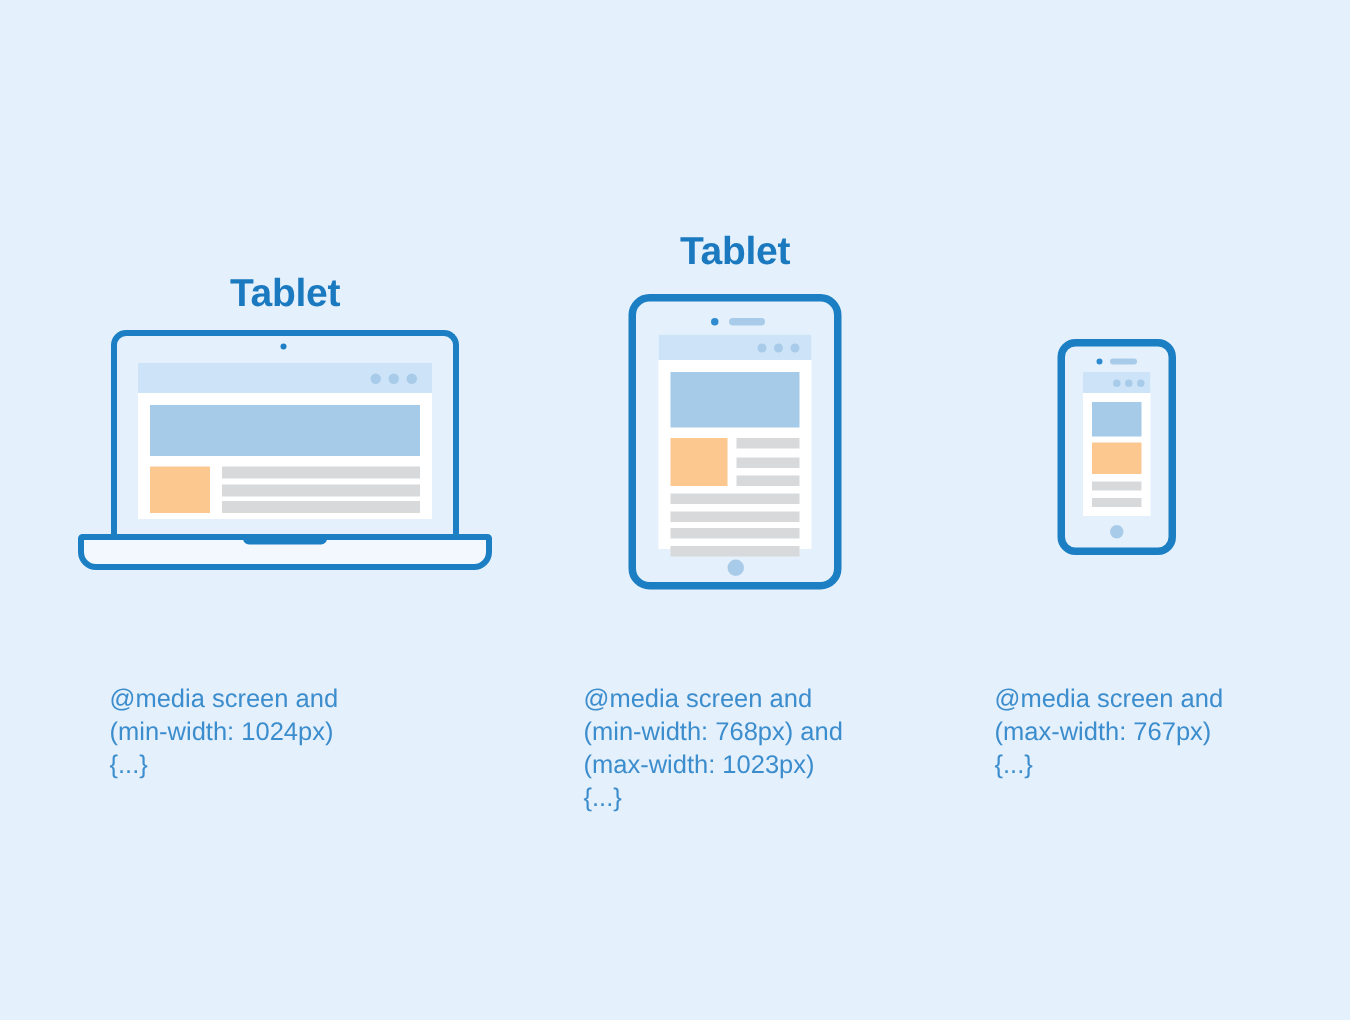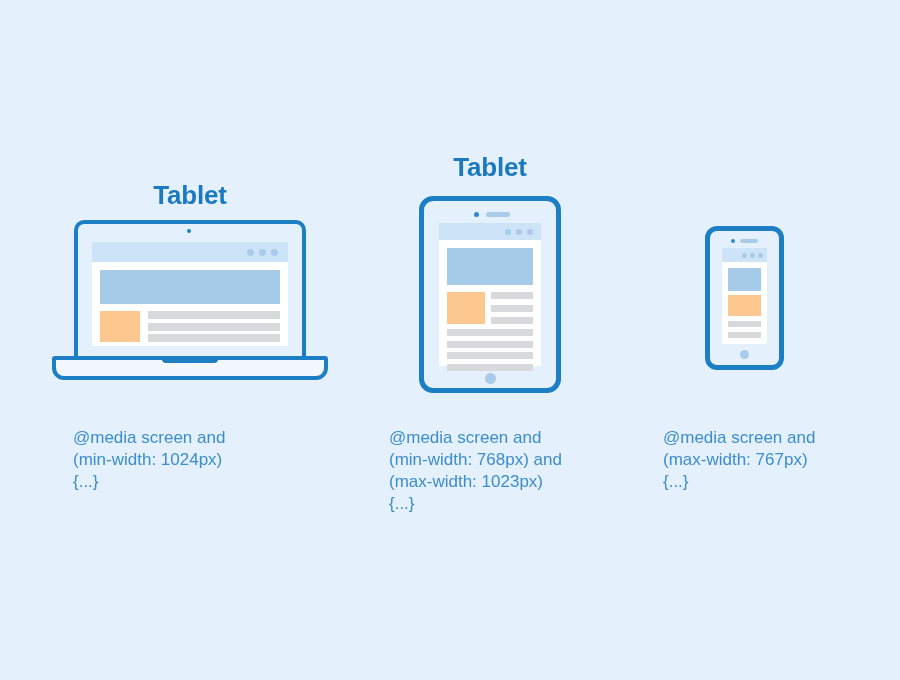--- a/index.html
+++ b/index.html
@@ -192,20 +192,21 @@
     background: #a8cbe9;
   }
 
   
   .caption {
     position: absolute;
     font-size: 17px;
     line-height: 22px;
     color: #3c8dcd;
     white-space: pre-line;
+    margin-top: 28px;
   }
   #caption-desktop    { left: 73px;  top: 427px; width: 250px; }
   #caption-tablet     { left: 389px; top: 427px; width: 250px; }
   #caption-smartphone { left: 663px; top: 427px; width: 230px; }
 </style>
 </head>
 <body>
 
 <div class="canvas">
 

